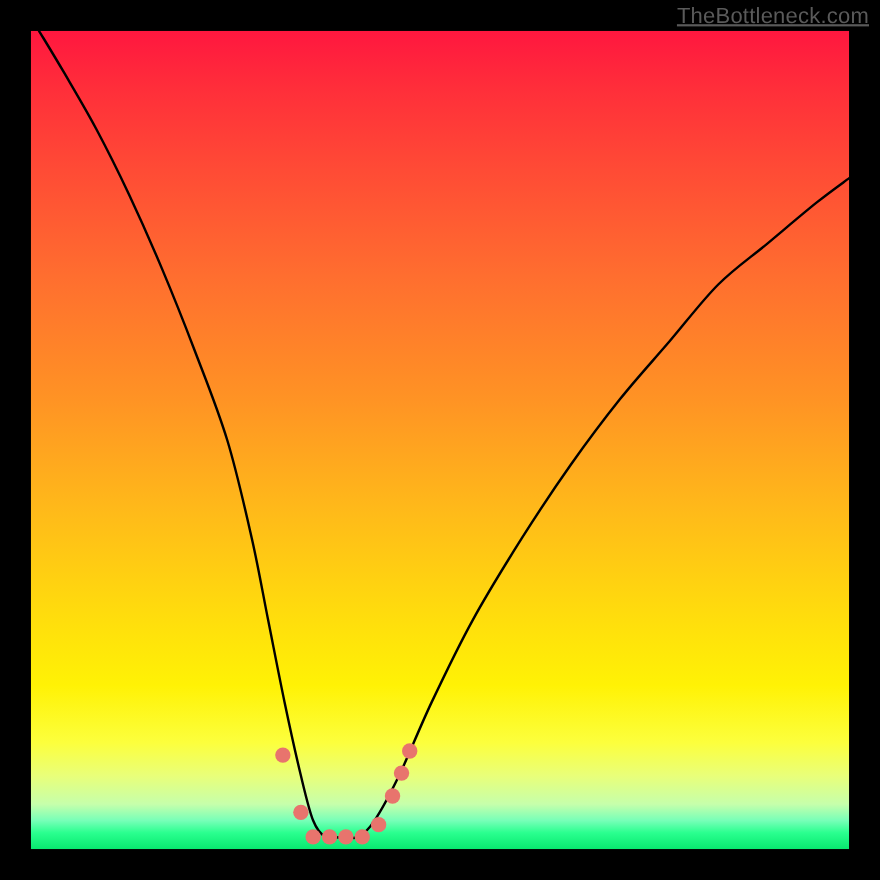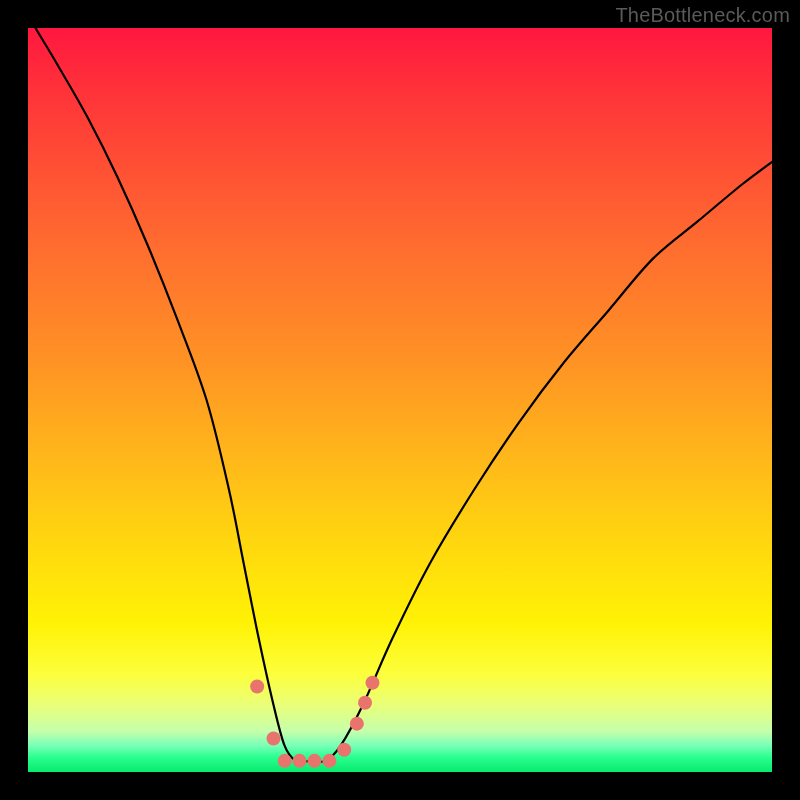--- a/index.html
+++ b/index.html
@@ -40,20 +40,21 @@
   }
   .watermark {
     position: absolute;
     top: 4px;
     right: 10px;
     font-family: Arial, Helvetica, sans-serif;
     font-size: 20px;
     color: #5a5a5a;
     font-weight: 500;
     letter-spacing: 0.2px;
+    text-decoration: underline;
   }
   svg.curve {
     position: absolute;
     inset: 0;
     width: 100%;
     height: 100%;
   }
 </style>
 </head>
 <body>

